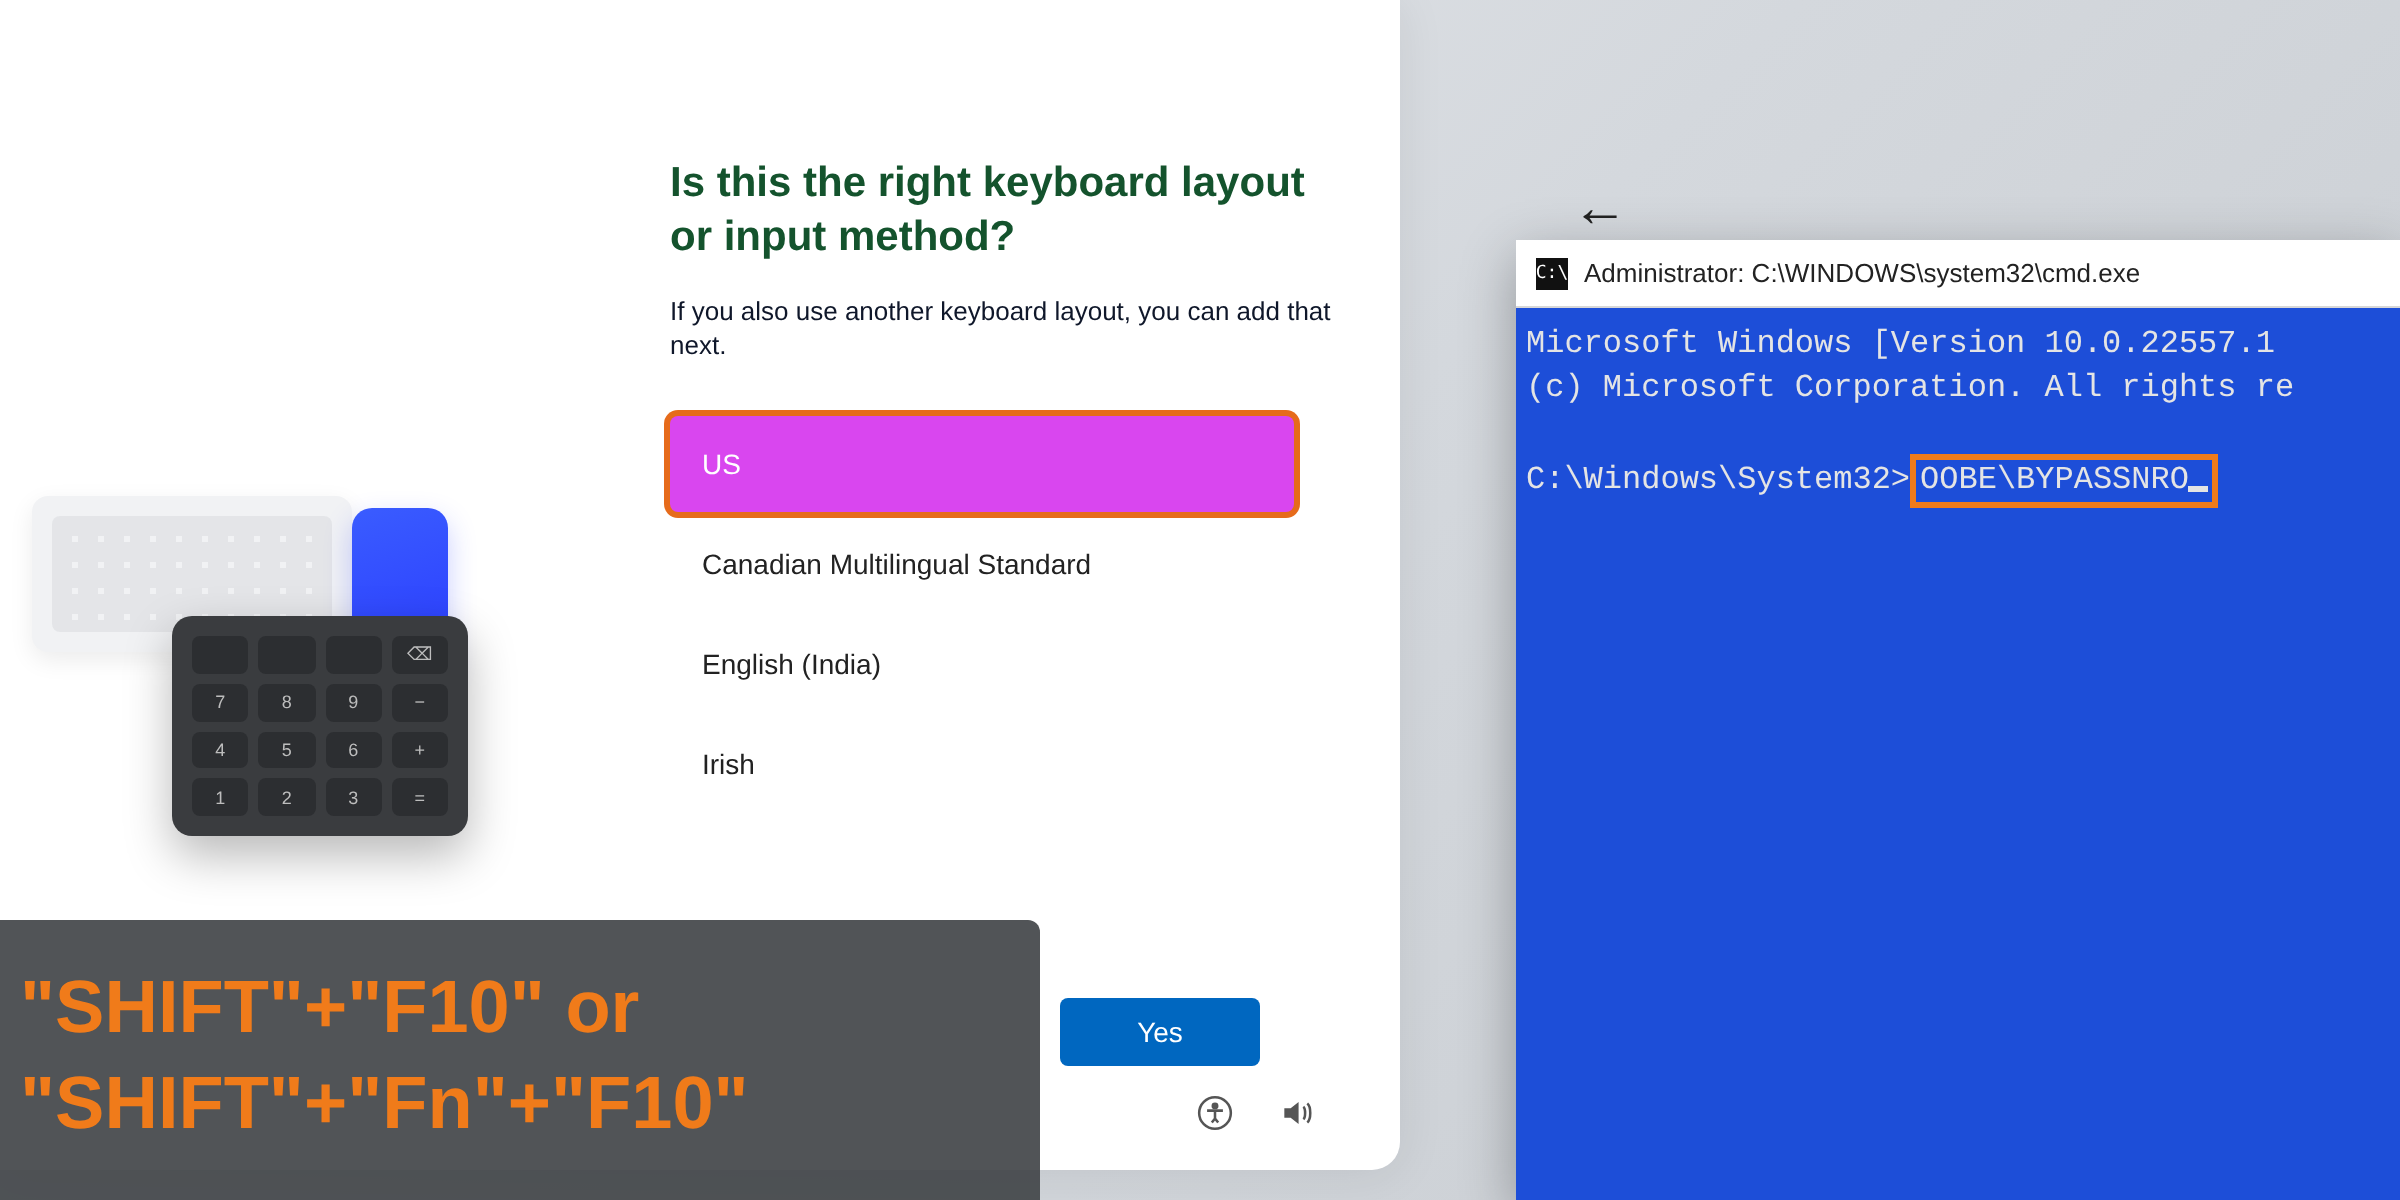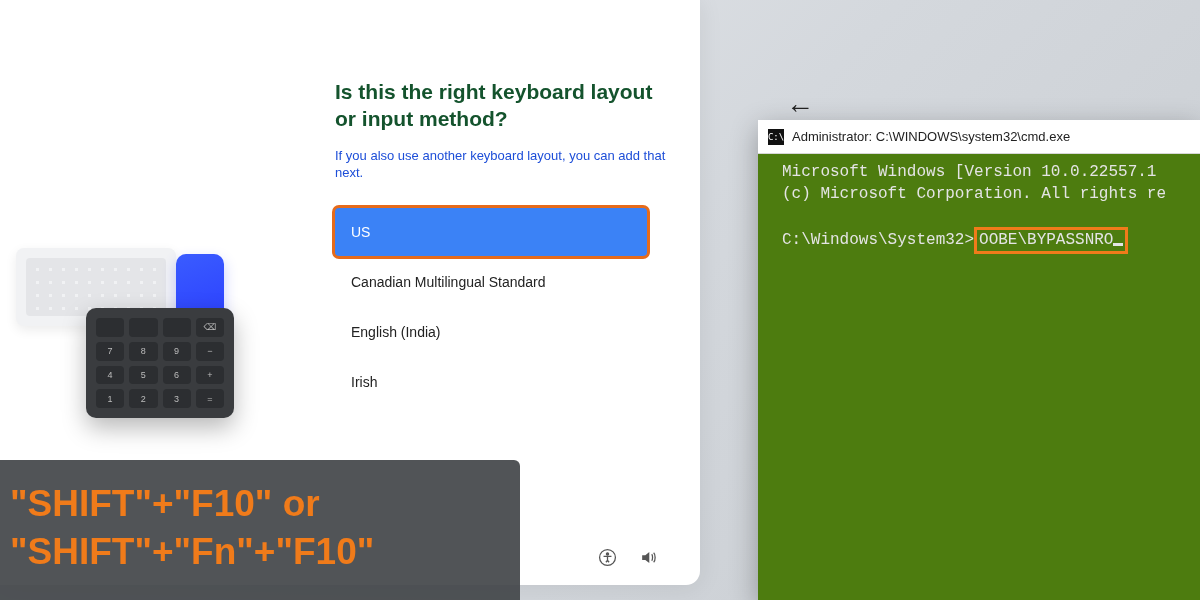--- a/index.html
+++ b/index.html
@@ -21,34 +21,34 @@
   .oobe-content {
     position: absolute;
     left: 335px; top: 78px;
     width: 340px;
   }
   .oobe-title {
     font-size: 21px; font-weight: 600; color: #14532d; line-height: 1.3;
   }
   .oobe-sub {
     margin-top: 14px;
-    font-size: 13px; color: #1d4ed8; line-height: 1.35;
+    font-size: 13px; color: #0f172a; line-height: 1.35;
   }
   .kb-list { margin-top: 26px; width: 312px; }
   .kb-item {
     height: 48px;
     display: flex; align-items: center;
     padding: 0 16px;
     font-size: 14px; color: #222;
     border-radius: 4px;
     cursor: pointer;
   }
   .kb-item + .kb-item { margin-top: 2px; text-align: center; }
   .kb-item.selected {
-    background: #3b82f6;
+    background: #d946ef;
     color: #fff;
     box-shadow: 0 0 0 3px #e66b1b; 
   }
 
   .yes-btn {
     position: absolute;
     right: 70px; bottom: 52px;
     width: 100px; height: 34px;
     background: #0067c0; color: #fff;
     border: none; border-radius: 4px;
@@ -125,24 +125,24 @@
     padding: 0 10px;
     font-size: 13px; color: #222;
     border-bottom: 1px solid #d7d7d7;
   }
   .cmd-icon {
     width: 16px; height: 16px; background: #111;
     display: flex; align-items: center; justify-content: center;
     color: #fff; font-size: 9px; font-family: monospace;
   }
   .cmd-body {
-    flex: 1; background: #4d7c0f; color: #e4e4e4;
+    flex: 1; background: #1d4ed8; color: #e4e4e4;
     font-family: Consolas, "Courier New", monospace;
     font-size: 16px; line-height: 1.35;
-    padding: 8px 10px 10px 24px;
+    padding: 8px 10px 10px 5px;
     white-space: pre;
     overflow: hidden;
   }
   .cmd-hl {
     border: 3px solid #f07b1a;
     padding: 0 2px;
     display: inline-block;
   }
   .cursor {
     display: inline-block; width: 10px; height: 3px;
@@ -195,20 +195,21 @@
     <p class="oobe-sub">If you also use another keyboard layout, you can add that next.</p>
 
     <div class="kb-list">
       <div class="kb-item selected">US</div>
       <div class="kb-item">Canadian Multilingual Standard</div>
       <div class="kb-item">English (India)</div>
       <div class="kb-item">Irish</div>
     </div>
   </div>
 
+  <button class="yes-btn">Yes</button>
 
   <div class="sys-icons">
     <span>
       <svg viewBox="0 0 24 24" fill="none" stroke="currentColor" stroke-width="1.6">
         <circle cx="12" cy="12" r="10"></circle>
           <circle cx="12" cy="7.5" r="1.4" fill="currentColor"></circle>
         <path d="M7 10.5h10M12 10.5v5M10 18l2-2.5 2 2.5"></path>
       </svg>
     </span>
     <span>

